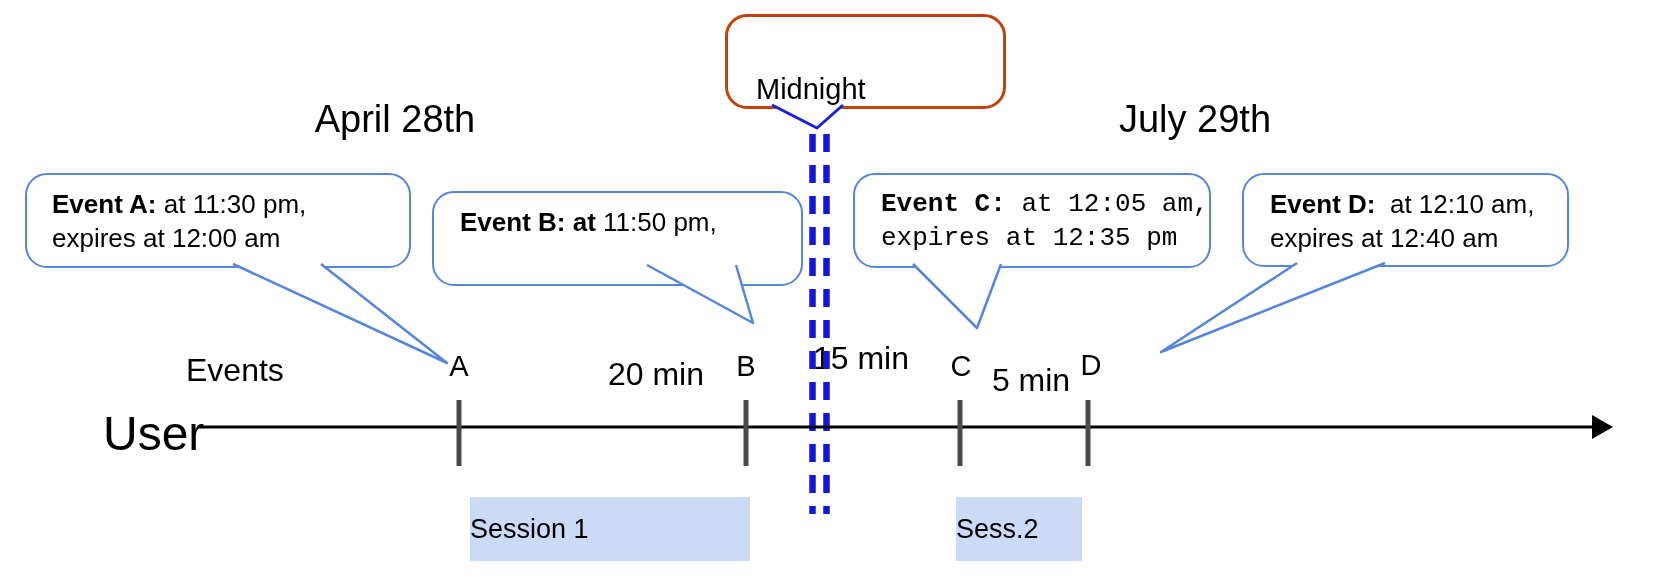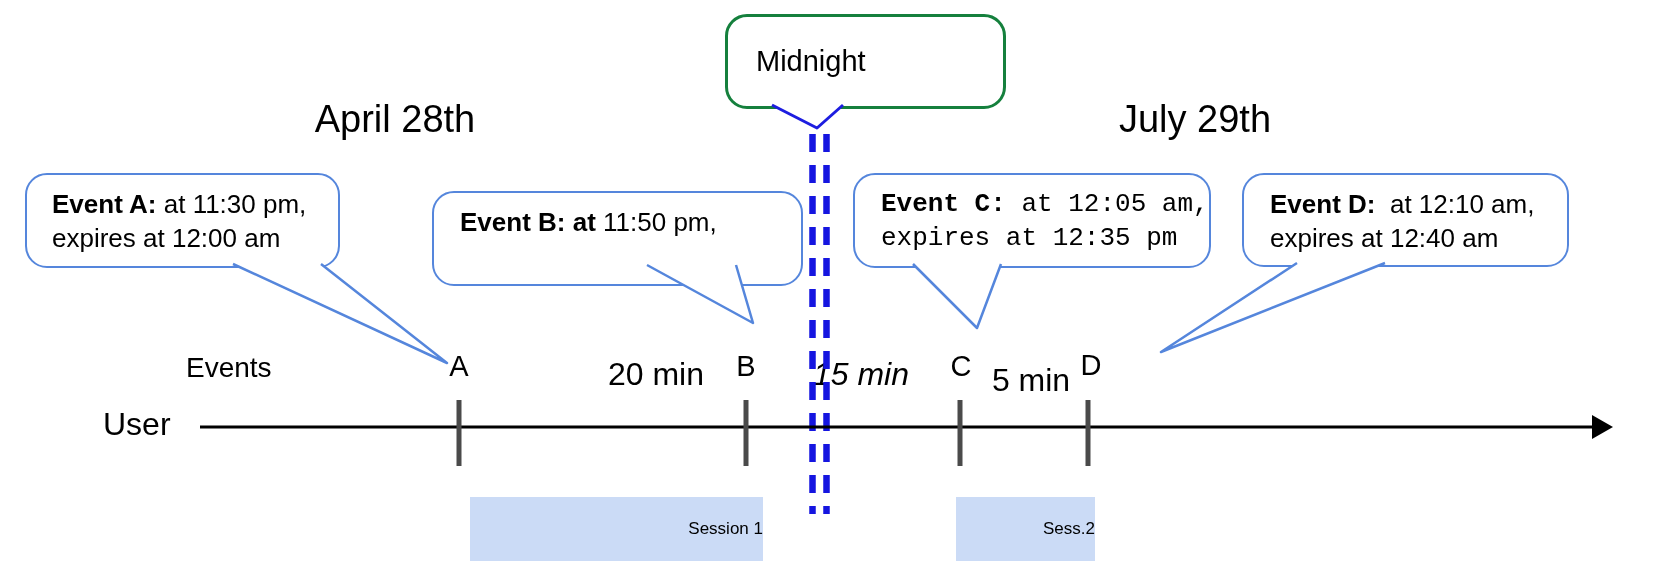--- a/index.html
+++ b/index.html
@@ -7,49 +7,48 @@
     position:relative;width:1668px;height:578px;background:#ffffff;
     font-family:"Liberation Sans", sans-serif;color:#000;overflow:hidden;
   }
   .callout{
     position:absolute;background:#fff;border:2.5px solid #5586dc;border-radius:22px;
     box-sizing:border-box;font-size:26px;line-height:34px;padding:12px 18px 0 26px;
   }
   .callout .line{white-space:pre;}
   .callout b{font-weight:bold;}
   .midnight{
-    position:absolute;background:#fff;border:3px solid #15803d;border-radius:22px;
-    box-sizing:border-box;font-size:29px;display:flex;align-items:center;
+    position:absolute;background:#fff;border:3px solid #c2410c;border-radius:22px;
+    box-sizing:border-box;font-size:29px;display:flex;align-items:flex-end;
     padding-left:28px;
   }
   .datelabel{position:absolute;font-size:38px;text-align:center;}
   .ticklabel{position:absolute;font-size:29px;text-align:center;width:60px;}
   .intlabel{position:absolute;font-size:32px;text-align:center;width:110px;}
-  .events-label{position:absolute;font-size:28px;}
-  .user-label{position:absolute;font-size:32px;}
+  .events-label{position:absolute;font-size:32px;}
+  .user-label{position:absolute;font-size:48px;}
   .session{
-    position:absolute;background:#cbdbf6;display:flex;align-items:center;justify-content:flex-end;
-    font-size:17px;
-    padding-left:13px;
+    position:absolute;background:#cbdbf6;display:flex;align-items:center;justify-content:flex-start;
+    font-size:27px;
   }
   svg.overlay{position:absolute;left:0;top:0;pointer-events:none;}
 </style>
 </head>
 <body>
 
 <div class="canvas">
 
   <div class="datelabel" style="left:295px;top:98px;width:200px;">April 28th</div>
   <div class="datelabel" style="left:1095px;top:98px;width:200px;">July 29th</div>
 
   <div class="midnight" style="left:725px;top:14px;width:281px;height:95px;">
     <span>Midnight</span>
   </div>
 
-  <div class="callout" style="left:25px;top:173px;width:315px;height:95px;padding-left:25px;">
+  <div class="callout" style="left:25px;top:173px;width:386px;height:95px;padding-left:25px;">
     <div class="line"><b>Event A:</b><span> at 11:30 pm,</span></div>
     <div class="line">expires at 12:00 am</div>
   </div>
 
   <div class="callout" style="left:432px;top:191px;width:371px;height:95px;">
     <div class="line"><b>Event B: at</b><span> 11:50 pm,</span></div>
   </div>
 
   <div class="callout" style="left:853px;top:173px;width:358px;height:95px;font-family:Liberation Mono, monospace;">
     <div class="line"><b>Event C:</b><span> at 12:05 am,</span></div>
@@ -63,21 +62,21 @@
 
   <div class="events-label" style="left:186px;top:352px;">Events</div>
   <div class="user-label" style="left:103px;top:406px;">User</div>
 
   <div class="ticklabel" style="left:429px;top:350px;">A</div>
   <div class="ticklabel" style="left:716px;top:350px;">B</div>
   <div class="ticklabel" style="left:931px;top:350px;">C</div>
   <div class="ticklabel" style="left:1061px;top:349px;">D</div>
 
   <div class="intlabel" style="left:601px;top:356px;">20 min</div>
-  <div class="intlabel" style="left:806px;top:356px;font-style:italic;">15 min</div>
+  <div class="intlabel" style="left:806px;top:340px;">15 min</div>
   <div class="intlabel" style="left:976px;top:362px;">5 min</div>
 
   <div class="session" style="left:470px;top:497px;width:280px;height:64px;">
     <span>Session 1</span>
   </div>
   <div class="session" style="left:956px;top:497px;width:126px;height:64px;">
     <span>Sess.2</span>
   </div>
 
   <svg class="overlay" width="1668" height="578" viewBox="0 0 1668 578">

